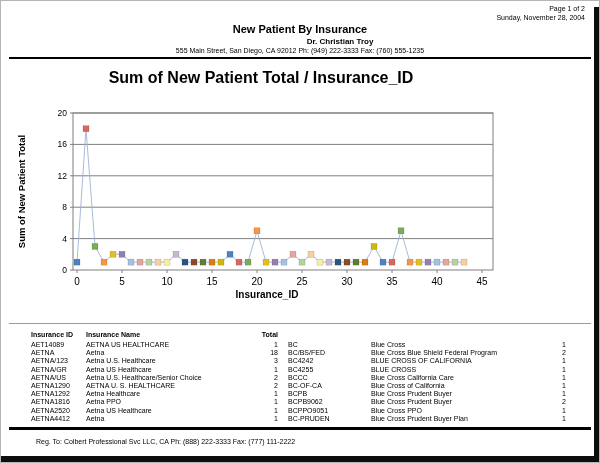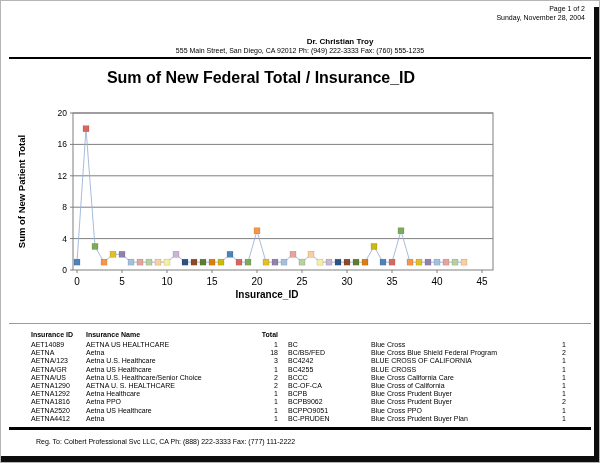--- a/index.html
+++ b/index.html
@@ -32,25 +32,26 @@
   .right-bar{top:6px;right:0;width:5px;height:450px;background:#0d0d0d;}
 </style>
 </head>
 <body>
 
 <div id="page">
 
   <div class="abs page-info">Page 1 of 2</div>
   <div class="abs date-line">Sunday, November 28, 2004</div>
 
+  <div class="abs report-title">New Patient By Insurance</div>
   <div class="abs doctor">Dr. Christian Troy</div>
   <div class="abs address">555 Main Street, San Diego, CA 92012 Ph: (949) 222-3333 Fax: (760) 555-1235</div>
   <div class="abs header-rule"></div>
 
-  <div class="abs chart-title">Sum of New Federal Total / Insurance_ID</div>
+  <div class="abs chart-title">Sum of New Patient Total / Insurance_ID</div>
 
   <div class="abs" id="chart-wrap">
     <svg id="chart-svg" width="500" height="208" viewBox="0 0 500 208">
         <line x1="61" x2="64" y1="171" y2="171" stroke="#7f7f7f"></line>
         <text x="58" y="174" text-anchor="end" font-size="8.5">0</text>
         <line x1="64" x2="484" y1="139.6" y2="139.6" stroke="#7f7f7f" stroke-width="1"></line>
         <line x1="61" x2="64" y1="139.6" y2="139.6" stroke="#7f7f7f"></line>
         <text x="58" y="142.6" text-anchor="end" font-size="8.5">4</text>
         <line x1="64" x2="484" y1="108.19999999999999" y2="108.19999999999999" stroke="#7f7f7f" stroke-width="1"></line>
         <line x1="61" x2="64" y1="108.19999999999999" y2="108.19999999999999" stroke="#7f7f7f"></line>

